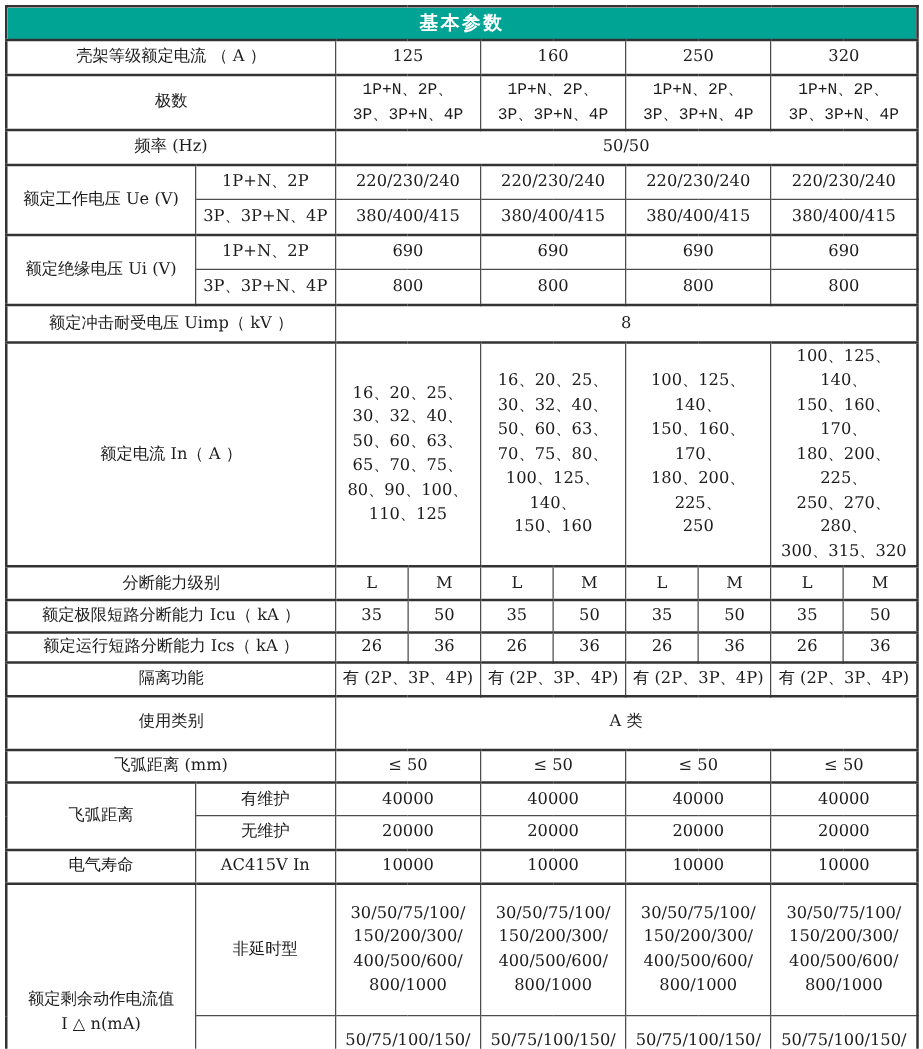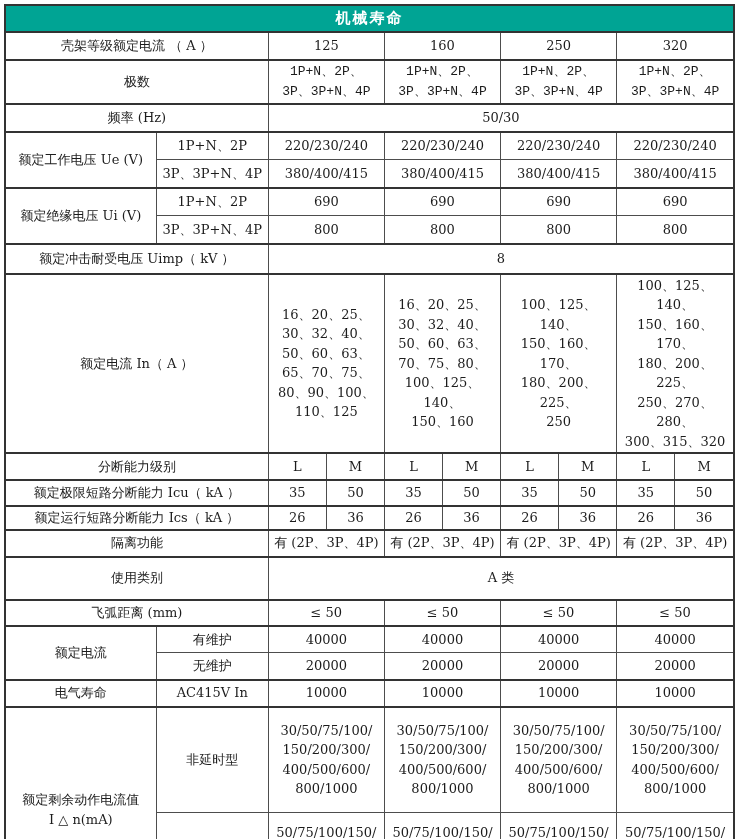--- a/index.html
+++ b/index.html
@@ -63,21 +63,21 @@
       <col style="width:58px">
         <col style="width:58px">
       <col style="width:58px">
         <col style="width:58px">
       <col style="width:58px">
         <col style="width:59px">
     </colgroup>
 
     <tbody>
         <tr style="height:25px">
-      <td class="title-cell accent-bg" colspan="10" style="background: rgb(0, 164, 148);">机械寿命</td>
+      <td class="title-cell accent-bg" colspan="10" style="background: rgb(0, 164, 148);">基本参数</td>
     </tr>
 
     <tr class="sec" style="height:28px">
       <td colspan="2">壳架等级额定电流 （ A ）</td>
       <td colspan="2">125</td>
       <td colspan="2">160</td>
       <td colspan="2">250</td>
       <td colspan="2">320</td>
     </tr>
 
@@ -88,21 +88,21 @@
       <td colspan="2" class="poles-cell">1P+N、2P、
 3P、3P+N、4P</td>
       <td colspan="2" class="poles-cell">1P+N、2P、
 3P、3P+N、4P</td>
       <td colspan="2" class="poles-cell">1P+N、2P、
 3P、3P+N、4P</td>
     </tr>
 
     <tr class="sec" style="height:28px">
       <td colspan="2">频率 (Hz)</td>
-      <td colspan="8">50/30</td>
+      <td colspan="8">50/50</td>
     </tr>
 
     <tr class="sec" style="height:28px">
       <td rowspan="2">额定工作电压 Ue (V)</td>
       <td>1P+N、2P</td>
       <td colspan="2">220/230/240</td>
       <td colspan="2">220/230/240</td>
       <td colspan="2">220/230/240</td>
       <td colspan="2">220/230/240</td>
     </tr>
@@ -211,21 +211,21 @@
 
     <tr class="sec" style="height:26px">
       <td colspan="2">飞弧距离 (mm)</td>
       <td colspan="2">≤ 50</td>
       <td colspan="2">≤ 50</td>
       <td colspan="2">≤ 50</td>
       <td colspan="2">≤ 50</td>
     </tr>
 
     <tr class="sec" style="height:27px">
-      <td rowspan="2">额定电流</td>
+      <td rowspan="2">飞弧距离</td>
       <td>有维护</td>
       <td colspan="2">40000</td>
       <td colspan="2">40000</td>
       <td colspan="2">40000</td>
       <td colspan="2">40000</td>
     </tr>
     <tr style="height:27px">
       <td>无维护</td>
       <td colspan="2">20000</td>
       <td colspan="2">20000</td>

